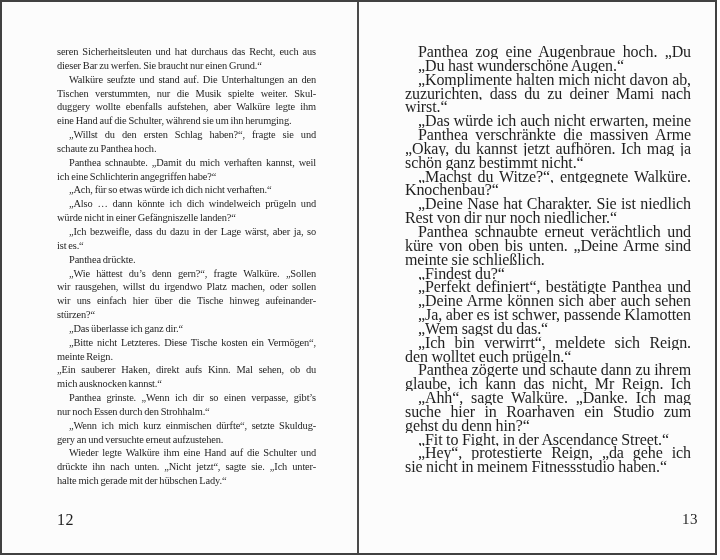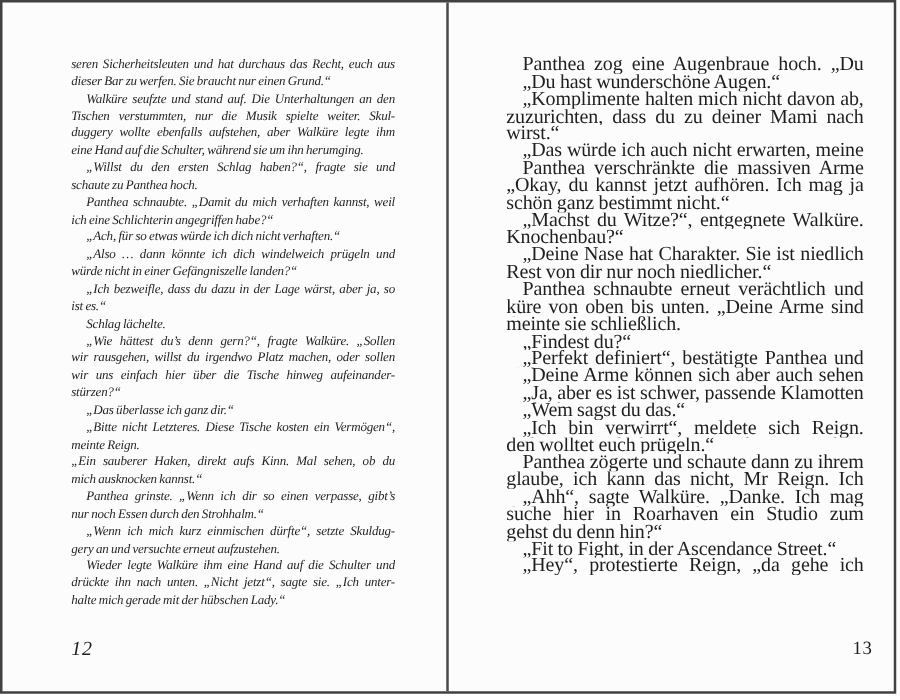--- a/index.html
+++ b/index.html
@@ -22,21 +22,21 @@
   }
   .divider {
     position: absolute;
     left: 355px;
     top: 0;
     width: 2px;
     height: 100%;
     background: #4a4a4a;
   }
   .page { position: absolute; top: 0; height: 100%; }
-  .page-left  { left: 0;    width: 316px; font-style: italic; }
+  .page-left  { left: 0;    width: 316px; }
   .page-right { left: 357px; width: 356px; }
 
   .text-block {
     position: absolute;
     top: 43px;
     color: #1f1f1f;
   }
   .page-left .text-block {
     left: 55px;
     width: 259px;
@@ -100,21 +100,21 @@
         <div class="line flush">eine Hand auf die Schulter, während sie um ihn herumging.</div>
         <div class="line indent">„Willst du den ersten Schlag haben?“, fragte sie und</div>
         <div class="line flush">schaute zu Panthea hoch.</div>
         <div class="line indent">Panthea schnaubte. „Damit du mich verhaften kannst, weil</div>
         <div class="line flush">ich eine Schlichterin angegriffen habe?“</div>
         <div class="line indent flush">„Ach, für so etwas würde ich dich nicht verhaften.“</div>
         <div class="line indent">„Also … dann könnte ich dich windelweich prügeln und</div>
         <div class="line flush">würde nicht in einer Gefängniszelle landen?“</div>
         <div class="line indent">„Ich bezweifle, dass du dazu in der Lage wärst, aber ja, so</div>
         <div class="line flush">ist es.“</div>
-        <div class="line indent flush">Schlag lächelte.</div>
+        <div class="line indent flush">Panthea drückte.</div>
         <div class="line indent">„Wie hättest du’s denn gern?“, fragte Walküre. „Sollen</div>
         <div class="line">wir rausgehen, willst du irgendwo Platz machen, oder sollen</div>
         <div class="line">wir uns einfach hier über die Tische hinweg aufeinander-</div>
         <div class="line flush">stürzen?“</div>
         <div class="line indent flush">„Das überlasse ich ganz dir.“</div>
         <div class="line indent">„Bitte nicht Letzteres. Diese Tische kosten ein Vermögen“,</div>
         <div class="line flush">meinte Reign.</div>
         <div class="line">„Ein sauberer Haken, direkt aufs Kinn. Mal sehen, ob du</div>
         <div class="line flush">mich ausknocken kannst.“</div>
         <div class="line indent">Panthea grinste. „Wenn ich dir so einen verpasse, gibt’s</div>
@@ -155,17 +155,18 @@
         <div class="line indent flush">„Wem sagst du das.“</div>
         <div class="line indent">„Ich bin verwirrt“, meldete sich Reign. „Ich dachte, ihr bei-</div>
         <div class="line flush">den wolltet euch prügeln.“</div>
         <div class="line indent">Panthea zögerte und schaute dann zu ihrem Boss. „Ich</div>
         <div class="line flush">glaube, ich kann das nicht, Mr Reign. Ich mag sie.“</div>
         <div class="line indent">„Ahh“, sagte Walküre. „Danke. Ich mag dich auch. Ich</div>
         <div class="line">suche hier in Roarhaven ein Studio zum Trainieren – wo</div>
         <div class="line flush">gehst du denn hin?“</div>
         <div class="line indent flush">„Fit to Fight, in der Ascendance Street.“</div>
         <div class="line indent">„Hey“, protestierte Reign, „da gehe ich auch hin. Ich will</div>
+        <div class="line flush">sie nicht in meinem Fitnessstudio haben.“</div>
       </div>
     <div class="page-number" style="color: rgb(31, 31, 31);">13</div>
   </div>
 
 </div>
 
 </body></html>

